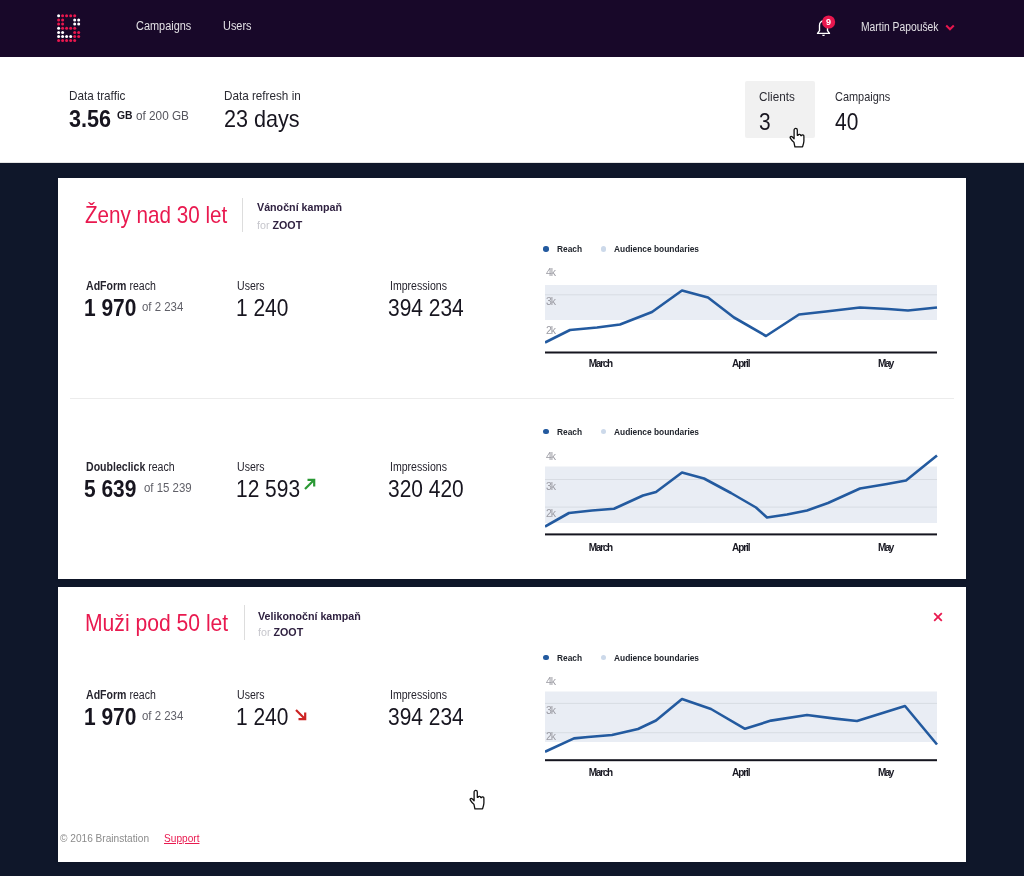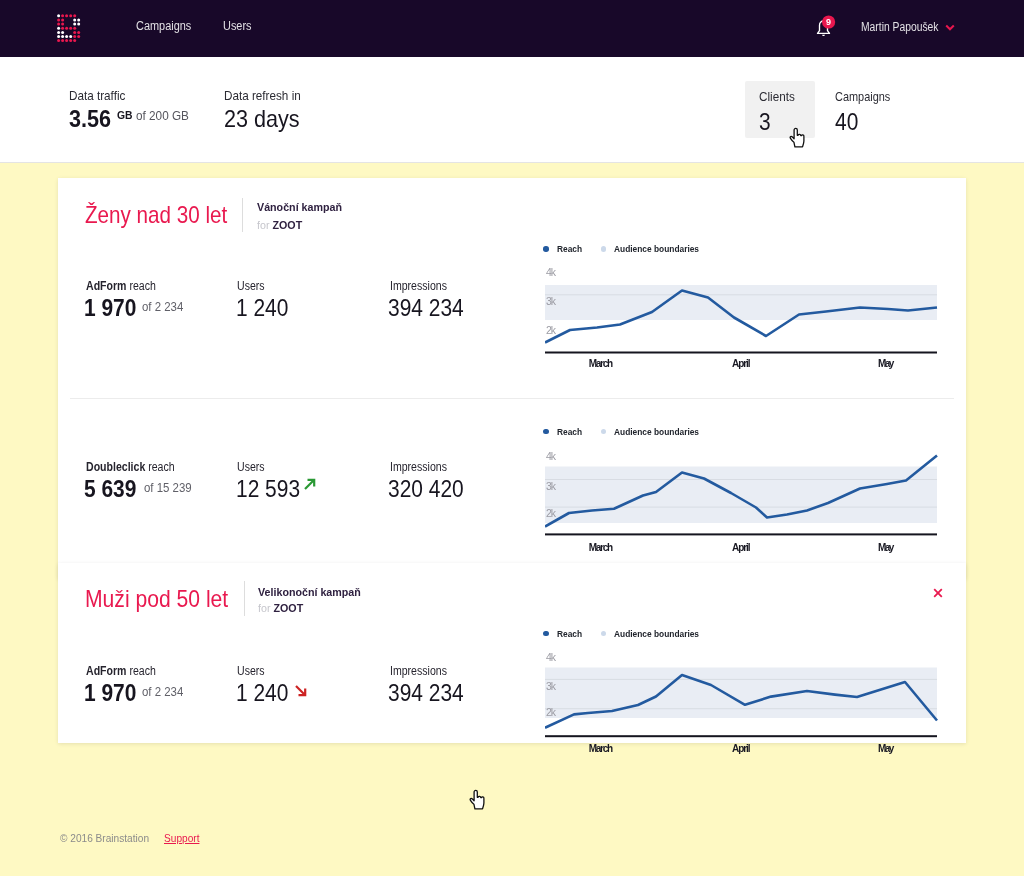--- a/index.html
+++ b/index.html
@@ -1,18 +1,18 @@
 <!DOCTYPE html>
 <html><head>
 <meta charset="utf-8">
 <style>
   * { margin:0; padding:0; box-sizing:border-box; }
   html,body { width:1024px; height:876px; }
   body { font-family:"Liberation Sans", sans-serif; background:#f4f4f4; }
-  #page { position:relative; width:1024px; height:876px; overflow:hidden; background:#fef9c3; }
+  #page { position:relative; width:1024px; height:876px; overflow:hidden; background:#0f172a; }
   .abs { position:absolute; white-space:nowrap; }
   
   #header { position:absolute; left:0; top:0; width:1024px; height:57px; background:#180829; }
   .nav { color:rgba(255,255,255,0.88); font-size:12px; line-height:12px; transform:scaleX(0.91); transform-origin:0 50%; }
   
   #subheader { position:absolute; left:0; top:57px; width:1024px; height:106px; background:#ffffff; border-bottom:1px solid #e4e4e4; }
   .slabel { font-size:13px; line-height:13px; color:#2b2b33; transform:scaleX(0.9); transform-origin:0 50%; }
   .bignum { display:inline-block; font-size:24px; line-height:24px; color:#17151f; transform:scaleX(0.9); transform-origin:0 50%; }
   .statnum { display:inline-block; font-size:23px; line-height:23px; color:#17151f; transform:scaleX(0.91); transform-origin:0 50%; }
   
@@ -165,21 +165,21 @@
       <text class="ylab" x="546" y="489.5" textLength="10">3k</text>
       <text class="ylab" x="546" y="517.0" textLength="10">2k</text>
       <polyline points="545,526.5 569,513 592,510.5 614,508.8 643,495.5 656,492 682,472.5 704,478.5 731,493 756,507.5 767,517.5 787,514.5 807,510.5 828,503 860,488.5 887,484 906,480.5 937,455.5" fill="none" stroke="#235a9f" stroke-width="2.6" stroke-linejoin="round"></polyline>
       <rect x="545" y="533.4" width="392" height="2" fill="#15151f"></rect>
       <text class="mon" x="588.7" y="551.3" textLength="24.5">March</text>
       <text class="mon" x="732" y="551.3" textLength="18.5">April</text>
       <text class="mon" x="877.9" y="551.3" textLength="16.5">May</text>
     </svg>
   </div>
 
-  <div class="card" id="card2" style="top:563px; height:180px;padding-left:48px;">
+  <div class="card" id="card2" style="top:587px; height:275px;padding-left:48px;">
     <div class="abs ctitle" style="left:27px; top:24px; transform:scaleX(0.88);">Muži pod 50 let</div>
     <div class="vdiv" style="left:186px; top:18px; height:35px;"></div>
     <div class="abs ktitle cxk" style="left:200px; top:24.3px;">Velikonoční kampaň</div>
     <div class="abs cxk" style="left:200px; top:38.3px; line-height:11.5px;"><span class="kfor">for </span><span class="ktitle">ZOOT</span></div>
     <svg class="abs" style="left:875px; top:24.8px;" width="10" height="10" viewBox="0 0 10 10">
       <path d="M1.2 1.2 L8.8 8.8 M8.8 1.2 L1.2 8.8" fill="none" stroke="#e9194f" stroke-width="1.8"></path>
     </svg>
 
     <div class="abs clabel" style="left:28.4px; top:101.5px;"><b>AdForm</b> reach</div>
     <div class="abs statnum" style="left:25.6px; top:119px; font-weight:bold;">1 970</div>

